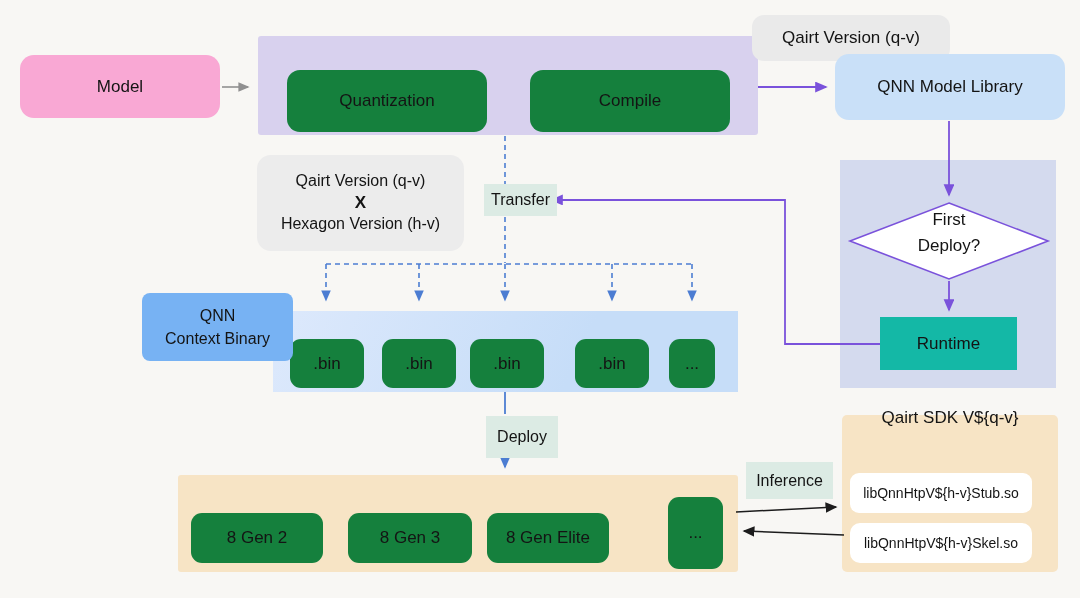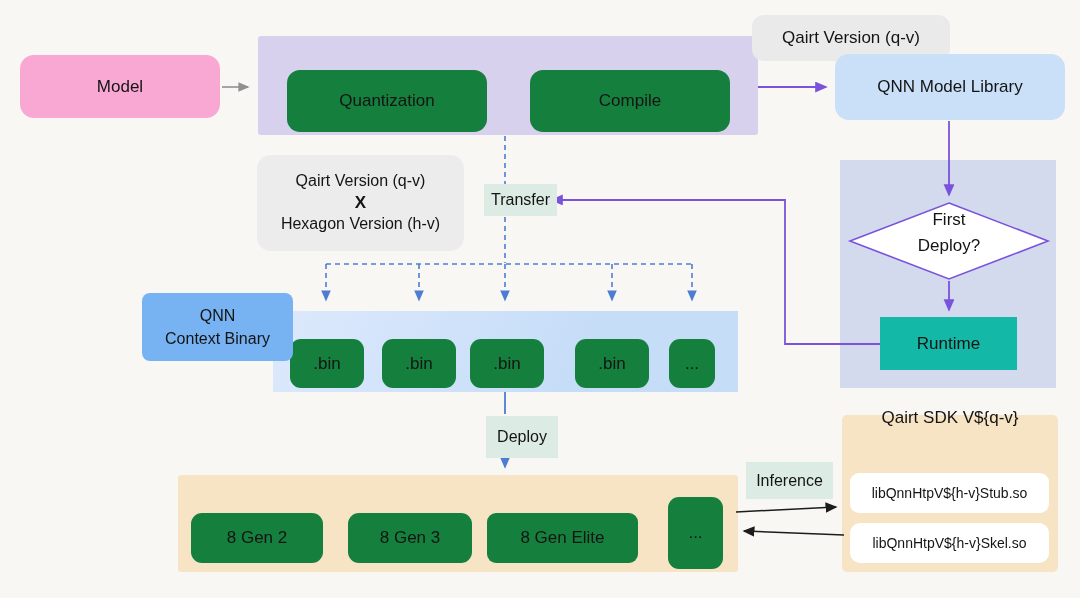--- a/index.html
+++ b/index.html
@@ -38,21 +38,21 @@
   .version-matrix{left:257px;top:155px;width:207px;height:96px;background:#ececec;border-radius:14px;font-size:16px;line-height:1.55;}
   .version-matrix .op{font-weight:700;font-size:17px;line-height:1.1;}
   .runtime-box{left:880px;top:317px;width:137px;height:53px;background:#14b8a6;}
   .ctx-binary{left:142px;top:293px;width:151px;height:68px;background:#77b2f3;border-radius:8px;font-size:16px;line-height:1.45;z-index:2;}
   .decision-text{left:880px;top:204px;width:138px;height:58px;z-index:4;font-size:17px;line-height:1.55;}
 
   .bin-box{top:323px;height:49px;z-index:2;}
   .device-box{top:497px;height:50px;z-index:2;}
 
   .sdk-title{left:842px;top:408px;width:216px;text-align:center;font-size:17px;z-index:2;}
-  .lib-box{left:850px;width:199px;height:40px;background:#fff;border-radius:9px;font-size:14px;z-index:2;}
+  .lib-box{left:850px;width:182px;height:40px;background:#fff;border-radius:9px;font-size:14px;z-index:2;}
 
   
   .flow-label{background:#dcebe4;z-index:4;font-size:16px;}
   .transfer-label{left:468px;top:184px;width:73px;height:32px;margin-left:16px;}
   .deploy-label{left:486px;top:416px;width:72px;height:42px;}
   .inference-label{left:746px;top:462px;width:87px;height:37px;}
 
   
   #overlay{position:absolute;left:0;top:0;z-index:3;pointer-events:none;}
 </style>
@@ -121,21 +121,21 @@
     <div>QNN</div>
     <div>Context Binary</div>
   </div>
 
   <div class="abs center node white-box device-box" style="left:191px;width:132px;">
     <span>8 Gen 2</span>
   </div>
   <div class="abs center node white-box device-box" style="left:348px;width:124px;">
     <span>8 Gen 3</span>
   </div>
-  <div class="abs center node white-box device-box" style="left:487px;width:151px;border-radius:9px;">
+  <div class="abs center node white-box device-box" style="left:487px;width:122px;">
     <span>8 Gen Elite</span>
   </div>
   <div class="abs center node white-box" style="left:668px;top:481px;width:55px;height:72px;z-index:2;">
     <span>...</span>
   </div>
 
   <div class="abs sdk-title">Qairt SDK V${q-v}</div>
   <div class="abs center lib-box" style="top:473px;">
     <span>libQnnHtpV${h-v}Stub.so</span>
   </div>

